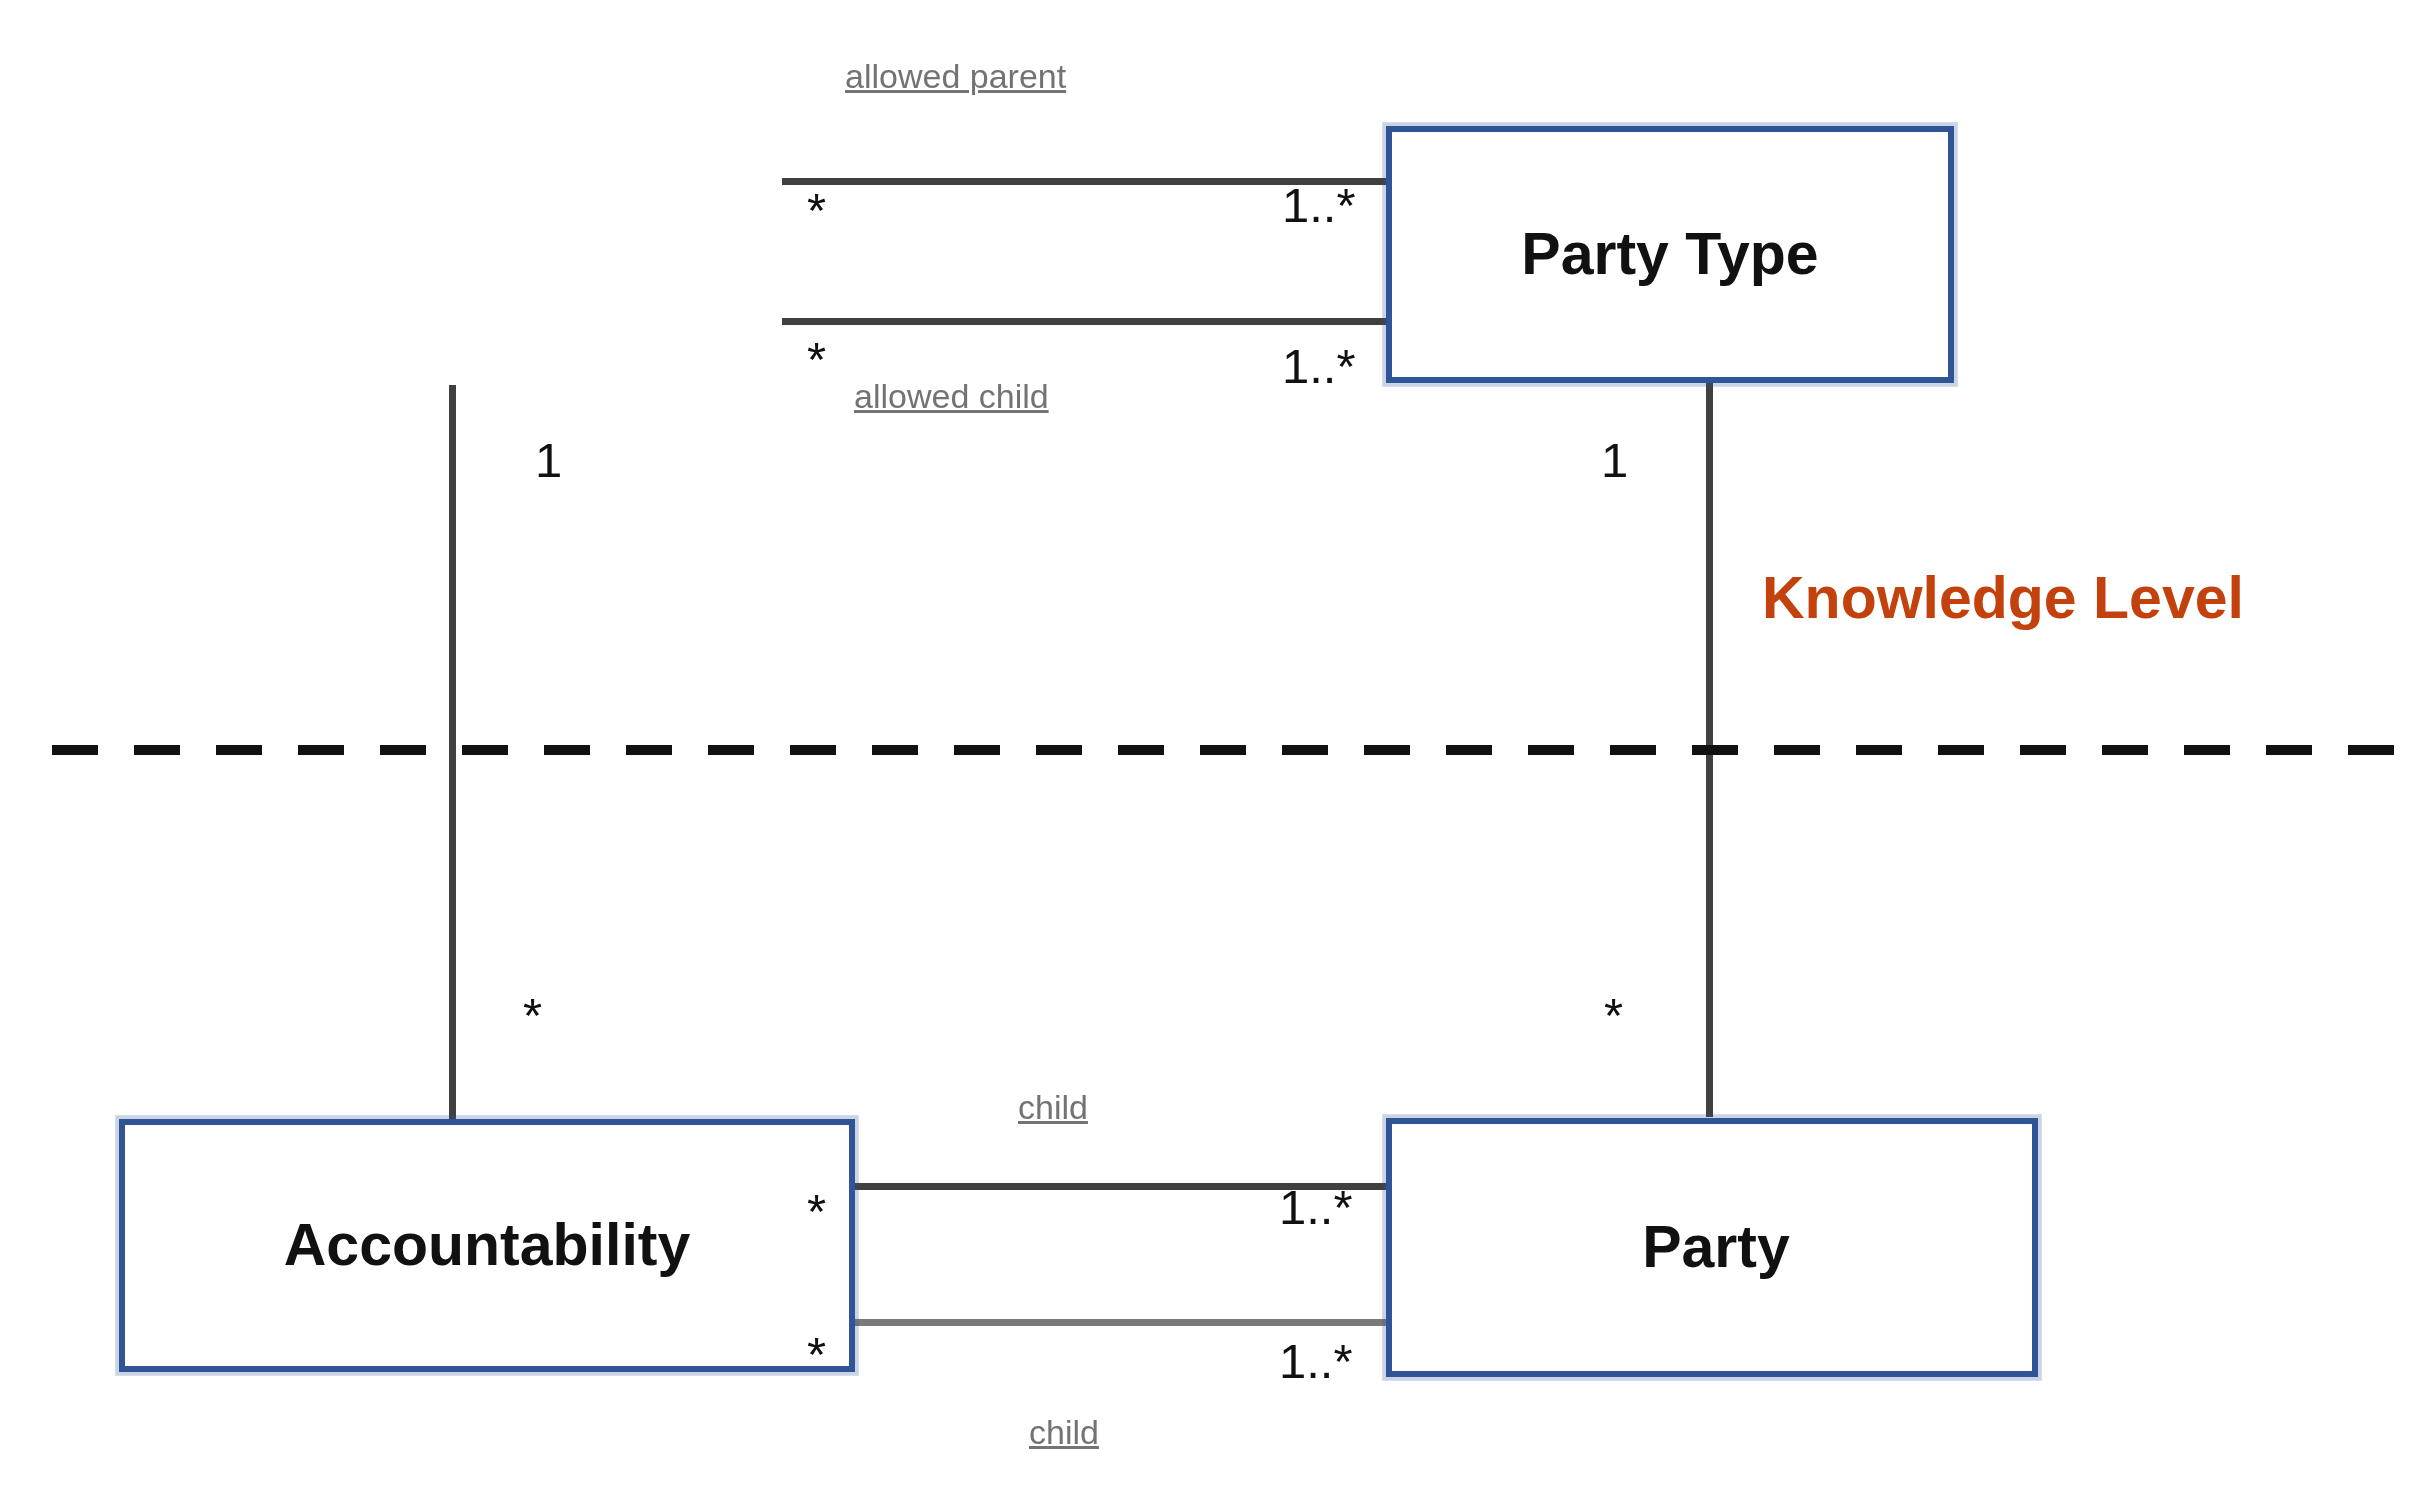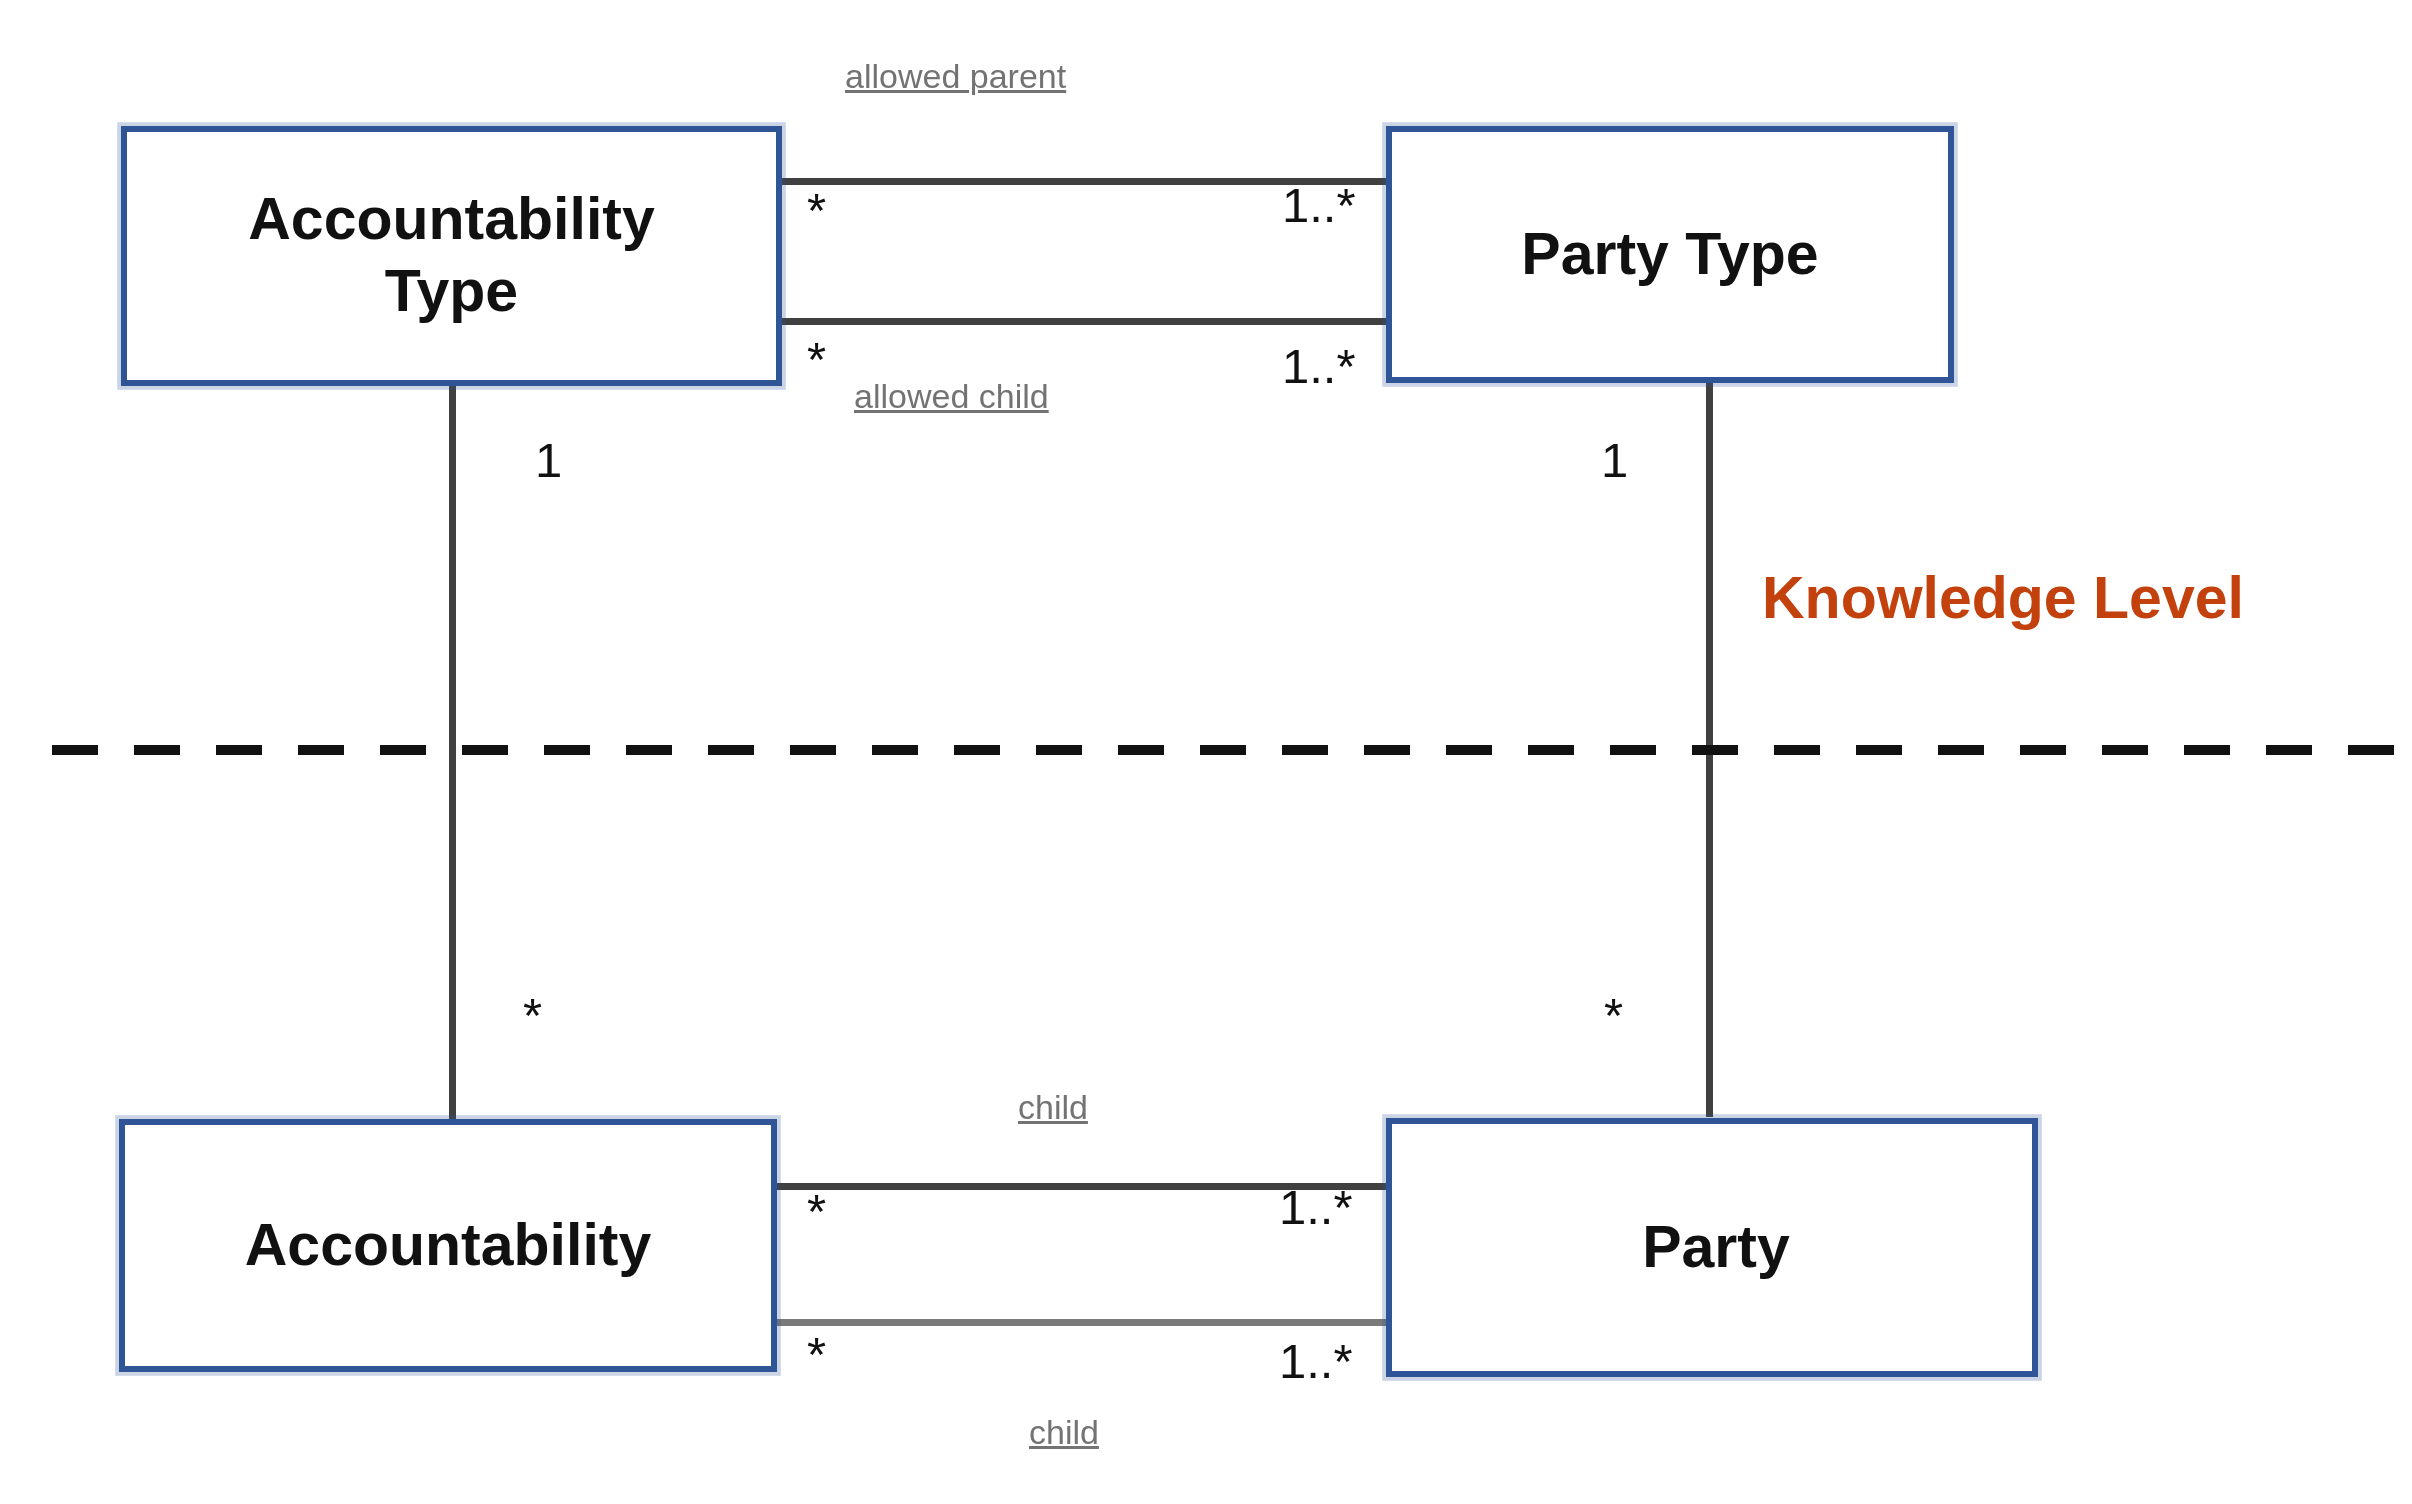--- a/index.html
+++ b/index.html
@@ -23,21 +23,21 @@
     position:absolute;height:9.5px;
     background:repeating-linear-gradient(90deg,#111111 0 46px,transparent 46px 82px);
   }
   .assoc-label{position:absolute;font-size:34px;line-height:1;white-space:nowrap;color:#737373;text-decoration:underline;}
   .mult{position:absolute;font-size:49px;line-height:1;white-space:nowrap;color:#111111;}
   .level-label{position:absolute;font-size:59px;font-weight:bold;line-height:1;white-space:nowrap;color:#c2410c;}
   
   #n-accountability-type{left:121px;top:126px;width:661px;height:260px;}
   #n-accountability-type .lbl{max-width:447px;}
   #n-party-type{left:1386px;top:126px;width:568px;height:257px;}
-  #n-accountability{left:119px;top:1119px;width:658px;height:253px;}
+  #n-accountability{left:119px;top:1119px;width:736px;height:253px;}
   #n-party{left:1386px;top:1118px;width:652px;height:259px;padding-left:8px;}
   #l-allowed-parent{left:782px;top:178px;width:604px;}
   #l-allowed-child{left:782px;top:318px;width:604px;}
   #l-parent{left:777px;top:1183px;width:609px;}
   #l-child{left:777px;top:1319px;width:609px;}
   #l-type-acc{left:449px;top:385px;height:734px;}
   #l-type-party{left:1706px;top:383px;height:734px;}
   #l-levels{left:52px;top:745px;width:2352px;}
   #t-allowed-parent{left:845px;top:59px;}
   #t-allowed-child{left:854px;top:379px;}
@@ -65,23 +65,20 @@
 
   <div class="hline" id="l-allowed-parent"></div>
   <div class="hline" id="l-allowed-child"></div>
   <div class="hline" id="l-parent"></div>
   <div class="hline lighter" id="l-child"></div>
   <div class="vline" id="l-type-acc"></div>
   <div class="vline" id="l-type-party"></div>
 
   <div class="dashline" id="l-levels"></div>
 
-  <div class="node" id="n-accountability-type">
-    <span class="lbl">Accountability Type</span>
-  </div>
   <div class="node" id="n-party-type">
     <span class="lbl">Party Type</span>
   </div>
   <div class="node" id="n-accountability">
     <span class="lbl">Accountability</span>
   </div>
   <div class="node" id="n-party">
     <span class="lbl">Party</span>
   </div>
 

